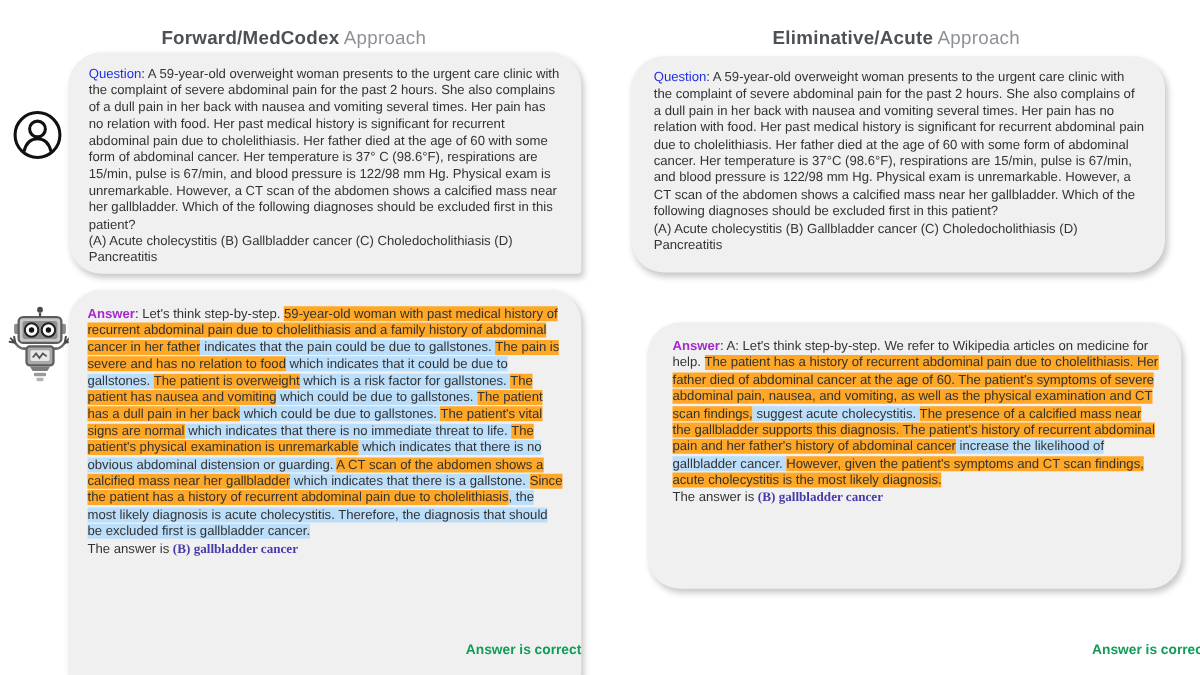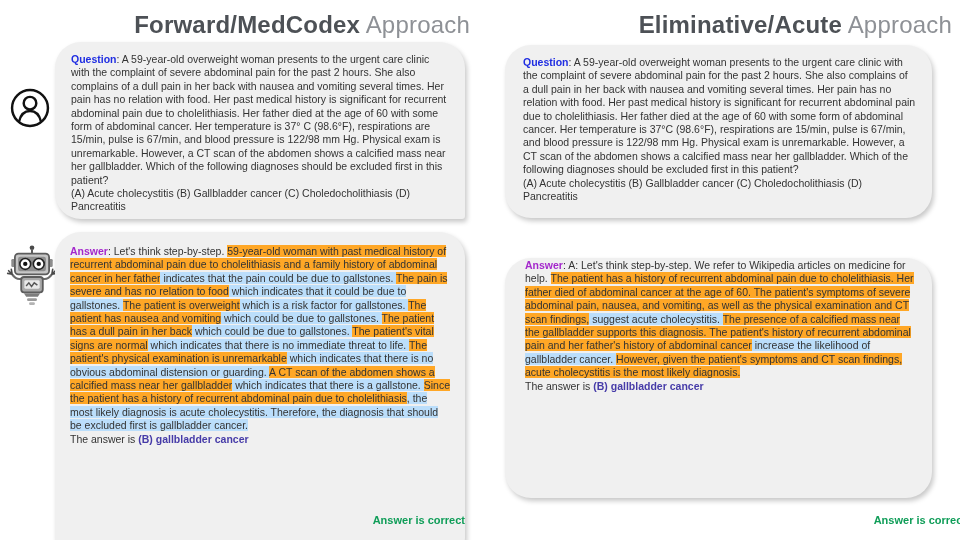--- a/index.html
+++ b/index.html
@@ -7,24 +7,24 @@
     width: 960px; height: 540px;
     position: relative;
     background: #ffffff;
     font-family: "Liberation Sans", sans-serif;
     overflow: hidden;
   }
   * { box-sizing: border-box; }
 
   .title {
     position: absolute;
-    top: 11px;
+    top: 22px;
     width: 470px;
-    text-align: right;
-    font-size: 24px;
+    text-align: center;
+    font-size: 15px;
     letter-spacing: 0.2px;
     white-space: nowrap;
   }
   #title-left  { left: 0px; }
   #title-right { left: 482px; }
   .t-bold  { font-weight: 700; color: var(--title-bold, #4D5156); }
   .t-light { font-weight: 400; color: var(--title-light, #8E9196); }
 
   .bubble {
     position: absolute;
@@ -32,29 +32,29 @@
     border-radius: 26px;
     box-shadow: 2px 3px 5px rgba(0,0,0,0.22);
     font-size: 10.5px;
     line-height: 13.4px;
     color: var(--body-text, #333333);
     overflow: hidden;
   }
   #bubble-q-left  { left: 55px;  top: 42px;  width: 410px; height: 177px; padding: 11px 15px 10px 16px; border-bottom-right-radius: 3px; }
   #bubble-a-left  { left: 55px;  top: 232px; width: 410px; height: 331px; padding: 13px 15px 12px 15px; }
   #bubble-q-right { left: 505px; top: 45px;  width: 427px; height: 173px; padding: 11px 16px 10px 18px; }
-  #bubble-a-right { left: 505px; top: 258px; width: 427px; height: 240px; padding: 1px 16px 12px 20px; }
+  #bubble-a-right { left: 518px; top: 258px; width: 427px; height: 213px; padding: 13px 16px 12px 20px; }
 
   .seg { }
   .seg-p   { }
   .seg-f   { background-color: var(--hl-fact, #FFA726); }
   .seg-i   { background-color: var(--hl-infer, #BBDEFB); }
-  .seg-q   { color: var(--q-label, #1F2DE2); font-weight: 700; }
+  .seg-q   { color: var(--q-label, #1F2DE2); font-weight: 400; }
   .seg-a   { color: var(--a-label, #A428CC); font-weight: 700; }
-  .seg-ans { color: var(--final-answer, #463BA8); font-weight: 700; }
+  .seg-ans { color: var(--final-answer, #463BA8); font-weight: 700; font-family: Liberation Serif, serif; }
 
   .caption {
     position: absolute;
     top: 514px;
     text-align: right;
     font-size: 11px;
     font-weight: 700;
     color: var(--correct-green, #0F9D58);
   }
   #caption-left  { left: 55px;  width: 410px; }

